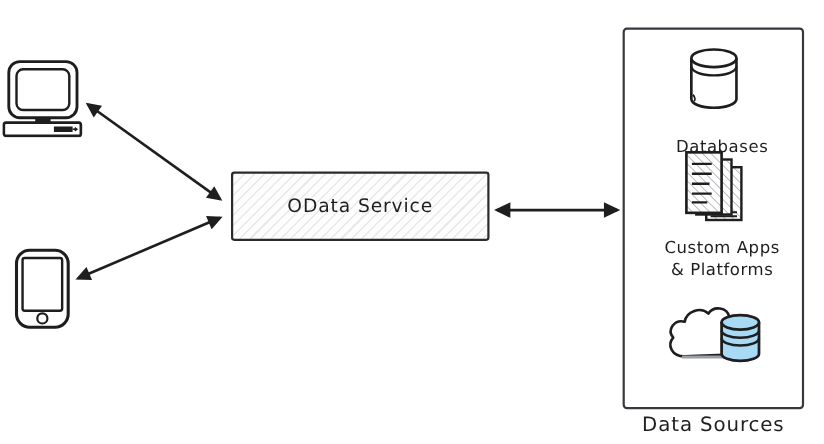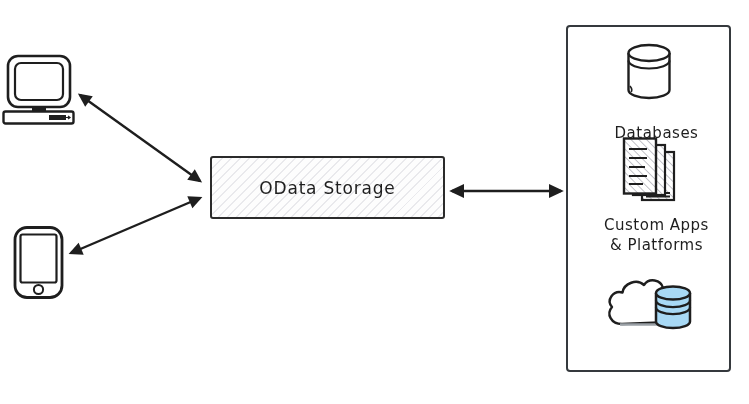--- a/index.html
+++ b/index.html
@@ -91,21 +91,21 @@
 
   <div class="abs" id="phone-icon">
     <svg width="52" height="76" viewBox="0 0 52 76" fill="none">
       <rect x="2" y="2.5" width="47" height="70" rx="12" fill="#fff" stroke="#1e1e1e" stroke-width="2.8"></rect>
       <rect x="7.5" y="9.5" width="36" height="48" rx="2" fill="#fff" stroke="#1e1e1e" stroke-width="2.2"></rect>
       <circle cx="25.5" cy="64.5" r="4.6" fill="#fff" stroke="#1e1e1e" stroke-width="2"></circle>
     </svg>
   </div>
 
   <div class="abs" id="odata-box">
-    <span class="label">OData Storage</span>
+    <span class="label">OData Service</span>
   </div>
 
   <div class="abs" id="data-sources-panel">
 
     <div class="panel-icon" id="icon-databases">
       <svg width="48" height="58" viewBox="0 0 48 58" fill="none">
         <path d="M3.5 10 v37 a20.5 8 0 0 0 41 0 v-37" fill="#fff" stroke="#1e1e1e" stroke-width="2.4"></path>
         <ellipse cx="24" cy="10" rx="20.5" ry="8" fill="#fff" stroke="#1e1e1e" stroke-width="2.4"></ellipse>
         <path d="M3.5 17.5 a20.5 8 0 0 0 41 0" stroke="#1e1e1e" stroke-width="2.2" fill="none"></path>
         <path d="M5 43 q3 4 1 6" stroke="#1e1e1e" stroke-width="1.6" fill="none"></path>
@@ -137,20 +137,21 @@
         <path d="M17 53.5 H84" stroke="#9aa0a6" stroke-width="2.6"></path>
         <path d="M53 22 v28.5 a17 6.6 0 0 0 34 0 v-28.5" fill="#a8d9f5" stroke="#1e1e1e" stroke-width="2.5"></path>
         <ellipse cx="70" cy="22" rx="17" ry="6.6" fill="#a8d9f5" stroke="#1e1e1e" stroke-width="2.5"></ellipse>
         <path d="M53 29.5 a17 6.6 0 0 0 34 0" stroke="#1e1e1e" stroke-width="2.3" fill="none"></path>
         <path d="M53 36.5 a17 6.6 0 0 0 34 0" stroke="#1e1e1e" stroke-width="2.3" fill="none"></path>
       </svg>
     </div>
 
   </div>
 
+  <div class="abs" id="data-sources-caption">Data Sources</div>
 
   <svg class="abs" id="arrows" width="749" height="404" viewBox="0 0 749 404">
     <defs>
       <marker id="ah" viewBox="0 0 12 12" refX="9.5" refY="6" markerWidth="6.5" markerHeight="6.5" orient="auto-start-reverse">
         <path d="M1 1 L11.5 6 L1 11 Z" fill="#1e1e1e"></path>
       </marker>
     </defs>
     <line x1="80" y1="95" x2="200" y2="181" stroke="#1e1e1e" stroke-width="2.4" marker-start="url(#ah)" marker-end="url(#ah)"></line>
     <line x1="71" y1="253" x2="200" y2="198" stroke="#1e1e1e" stroke-width="2.4" marker-start="url(#ah)" marker-end="url(#ah)"></line>
     <line x1="452" y1="191" x2="561" y2="191" stroke="#1e1e1e" stroke-width="2.6" marker-start="url(#ah)" marker-end="url(#ah)"></line>

